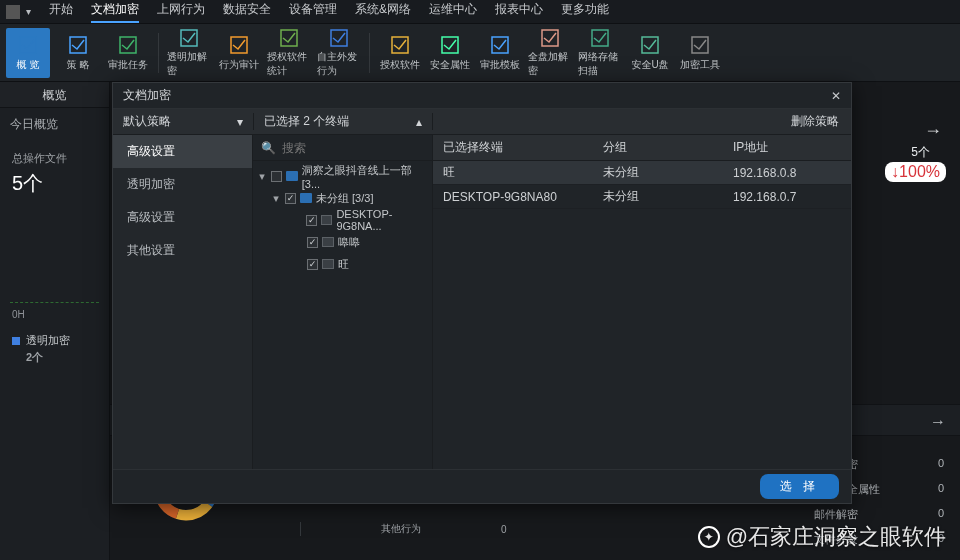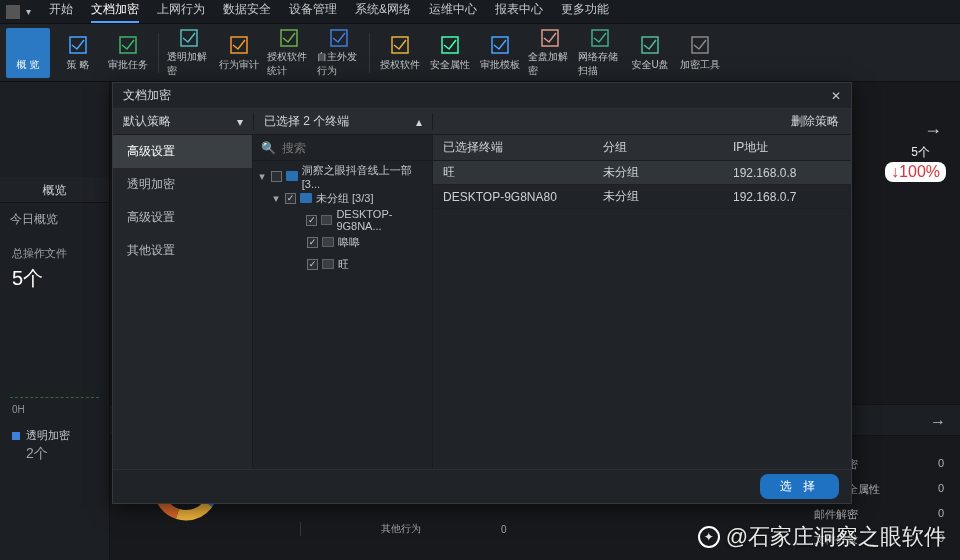--- a/index.html
+++ b/index.html
@@ -16,31 +16,31 @@
 .menu-tabs span { cursor: pointer; color: #c7cacd; }
 .menu-tabs span.active { color: #fff; border-bottom: 2px solid #4aa3ff; padding-bottom: 3px; }
 .ribbon { height: 58px; background: #1f2327; display: flex; align-items: center; padding: 4px 6px; gap: 6px; border-bottom: 1px solid #0e1013; }
 .rib-item { display: flex; flex-direction: column; align-items: center; justify-content: center; width: 44px; height: 50px; color: #bfc3c6; cursor: pointer; font-size: 10px; }
 .rib-item .ico { width: 22px; height: 22px; margin-bottom: 2px; display: flex; align-items: center; justify-content: center; }
 .rib-item.sel { background: #2b79c2; color: #fff; border-radius: 2px; }
 .rib-sep { width: 1px; height: 40px; background: #34383c; margin: 0 2px; }
 svg { display: block; }
 
 .body-area { display: flex; height: calc(560px - 24px - 58px); position: relative; }
-.left-col { width: 110px; background: #1c1f23; border-right: 1px solid #111316; display: flex; flex-direction: column; justify-content: center; }
+.left-col { width: 110px; background: #1c1f23; border-right: 1px solid #111316; display: flex; flex-direction: column; }
 .left-head { height: 26px; line-height: 26px; text-align: center; color: #d0d3d6; border-bottom: 1px solid #111316; background:#1f2226; }
 .left-item { padding: 8px 10px; color: #a9adb1; }
 .stat-block { padding: 10px 12px; }
 .stat-label { font-size: 11px; color: #9ea2a6; }
 .stat-val { font-size: 20px; color: #fff; margin-top: 4px; }
 .chart-ph { height: 90px; margin: 6px 10px 2px 10px; border-bottom: 1px dashed #2e6a32; position: relative; }
 .chart-ph::after { content: "0H"; position: absolute; bottom: -18px; left: 2px; font-size: 10px; color: #8f9398; }
 .legend-row { display: flex; align-items: center; gap: 6px; padding: 28px 12px 0 12px; font-size: 11px; color: #bfc3c6; }
 .dot { width: 8px; height: 8px; background: #3f7fe0; }
-.legend-sub { padding: 2px 26px; font-size: 14px; color: #9fa3a7; }
+.legend-sub { padding: 2px 26px; font-size: 11px; color: #9fa3a7; font-weight: bold; }
 
 .main-col { flex: 1; background: #17191c; position: relative; }
 .arrow-right { position: absolute; right: 18px; top: 36px; color: #d5d7d9; font-size: 18px; cursor: pointer; }
 .badge5 { position: absolute; right: 30px; top: 62px; color: #e9ecee; font-size: 12px; }
 .badge100 { position: absolute; right: 14px; top: 80px; background: #fff; color: #d7333a; font-size: 16px; padding: 1px 6px; border-radius: 8px; }
 .audit-header { position: absolute; left: 0; right: 0; top: 322px; height: 32px; background: #1c1f23; border-top: 1px solid #111316; border-bottom: 1px solid #111316; display: flex; align-items: center; padding: 0 14px; justify-content: space-between; }
 .donut { position: absolute; left: 40px; top: 370px; width: 72px; height: 72px; }
 .donut-center { position: absolute; left: 40px; top: 390px; width: 72px; text-align: center; color: #c8cbce; line-height: 14px; }
 .behav-line { position: absolute; left: 190px; top: 440px; display: flex; align-items: center; gap: 80px; color: #9fa3a7; font-size: 10px; }
 .behav-line .sep { width: 1px; height: 14px; background: #34383c; }

